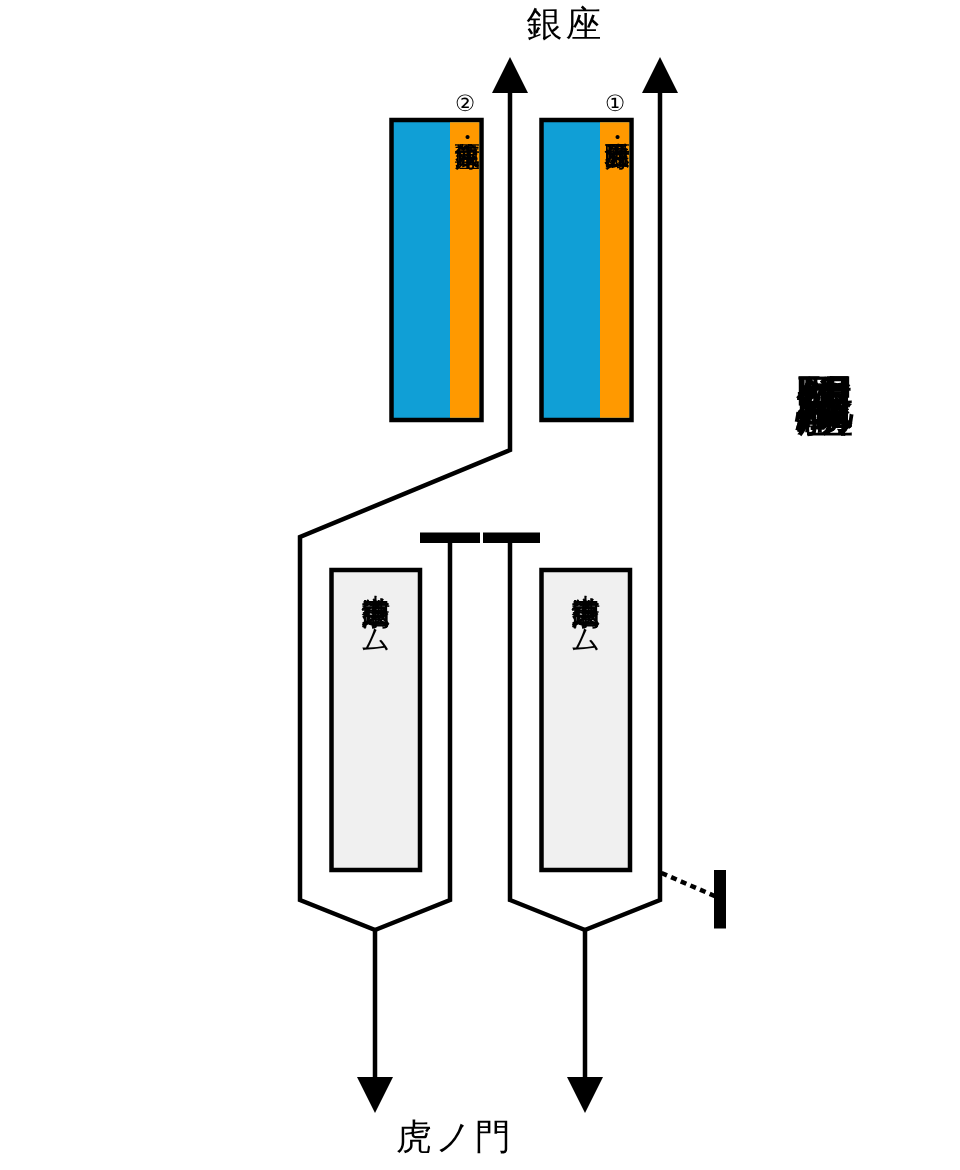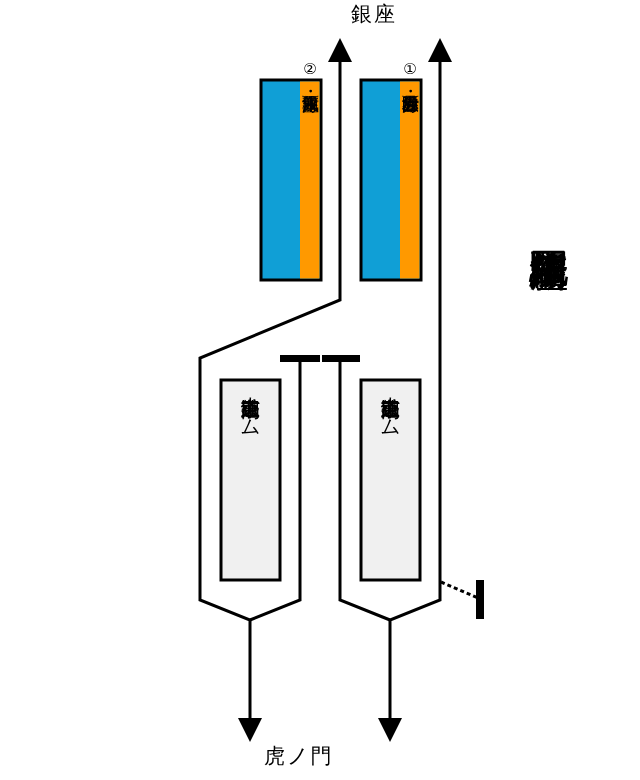--- a/index.html
+++ b/index.html
@@ -1,21 +1,21 @@
 <!DOCTYPE html>
 <html><head>
 <meta charset="utf-8">
 <style>
   html, body { margin: 0; padding: 0; background: #ffffff; }
   body { width: 640px; height: 780px; position: relative; overflow: hidden;
          font-family: "DejaVu Sans", sans-serif; color: #000; }
   svg { position: absolute; left: 0; top: 0; }
   .vtext { position: absolute; writing-mode: vertical-rl; text-orientation: upright;
            white-space: nowrap; line-height: 1; }
-  .dest { position: absolute; font-size: 21px; letter-spacing: 2px; }
+  .dest { position: absolute; font-size: 24px; letter-spacing: 2px; }
   .platnum { position: absolute; font-size: 15px; text-align: center; width: 22px; }
 </style>
 </head>
 <body>
 
 <svg width="640" height="780" viewBox="0 0 640 780">
   <defs>
     <marker id="arrow" markerWidth="10" markerHeight="10" refX="5" refY="5" orient="auto" markerUnits="userSpaceOnUse">
     </marker>
   </defs>

